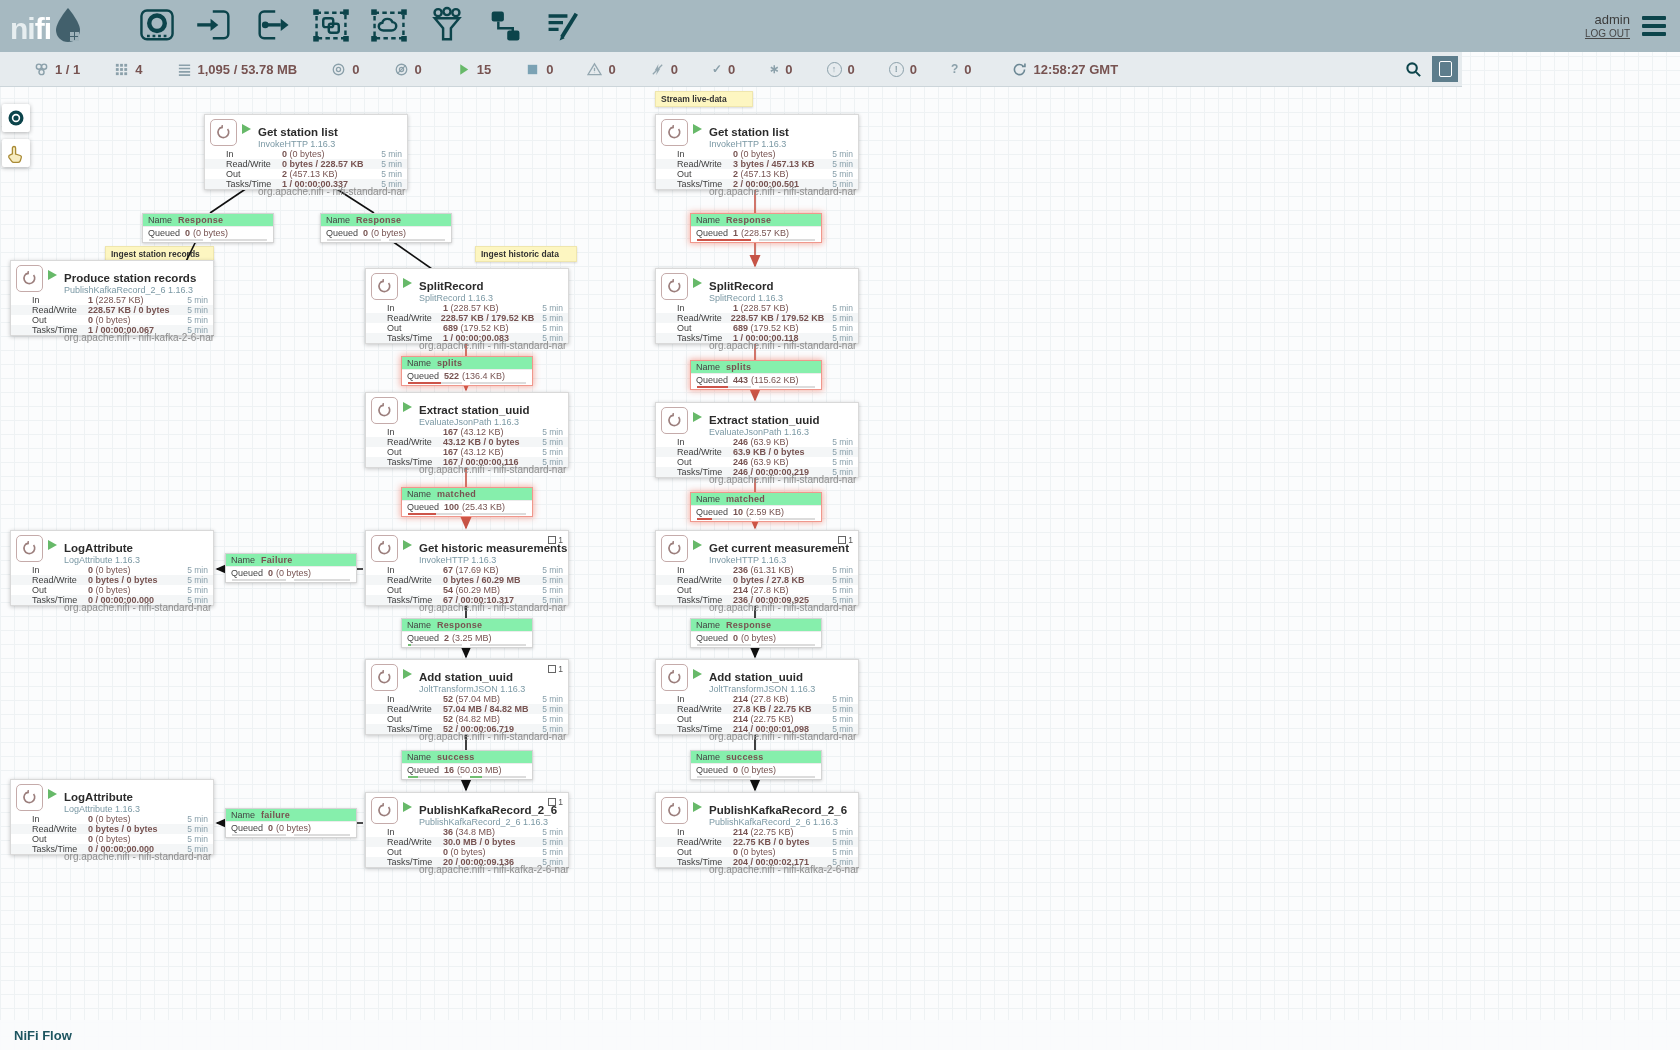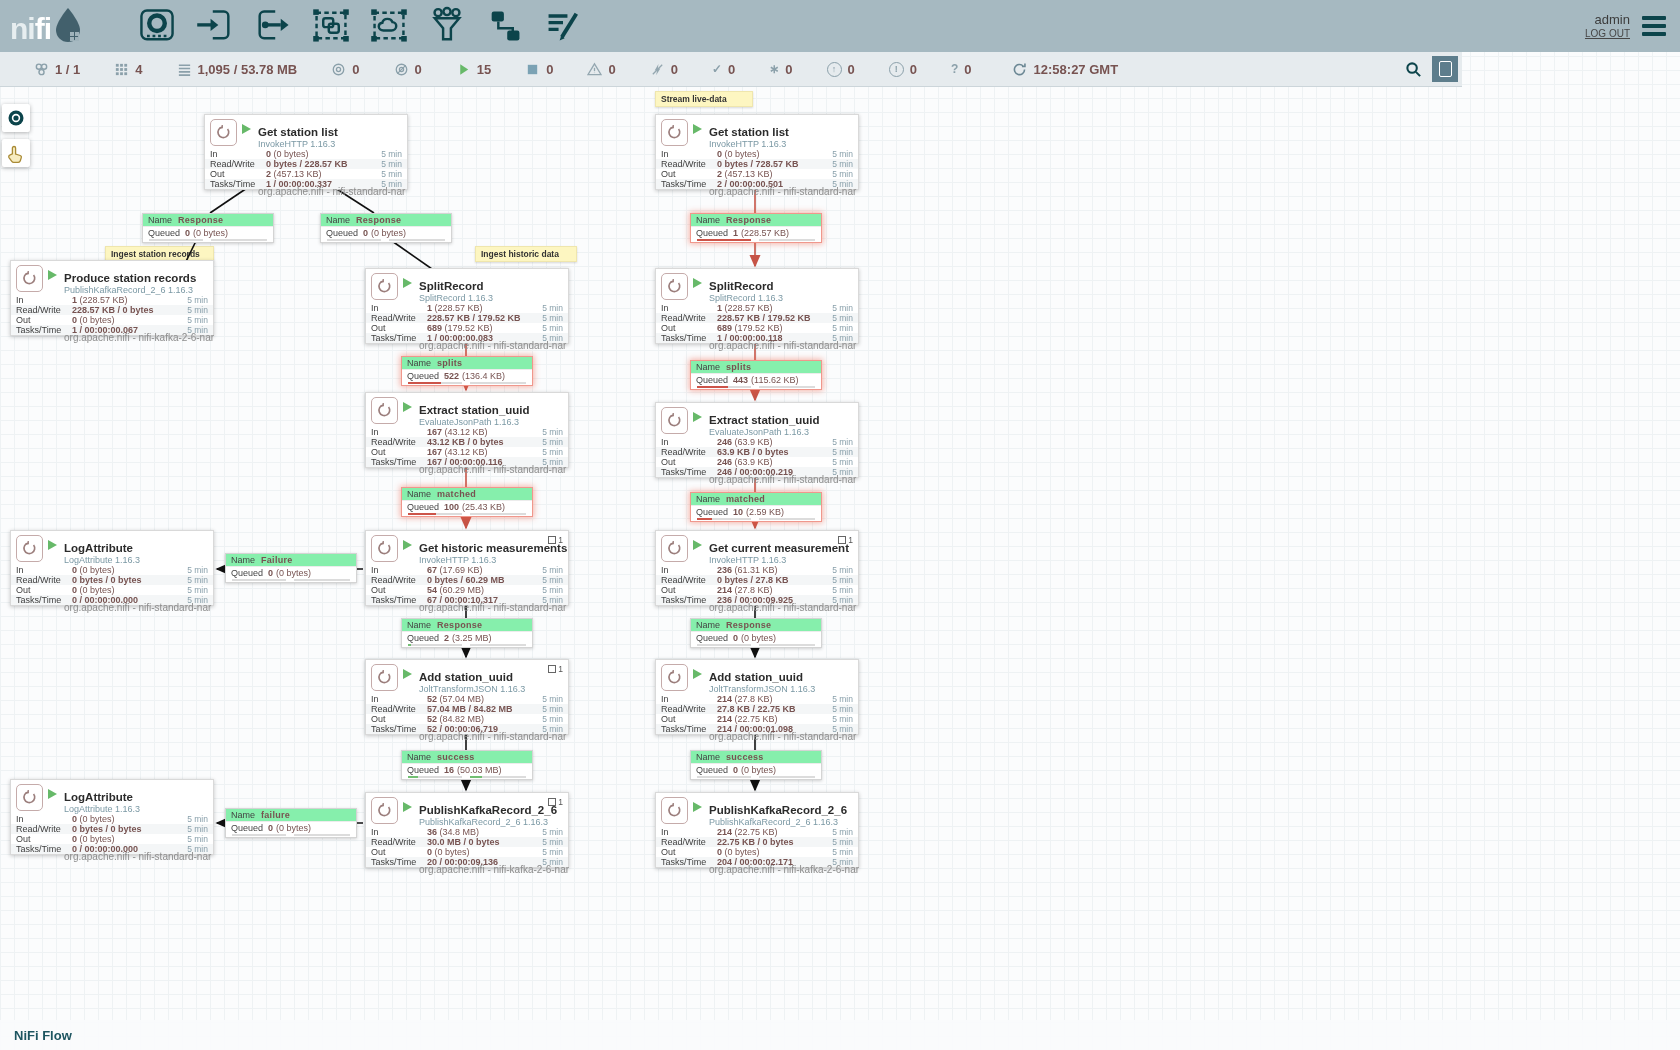--- a/index.html
+++ b/index.html
@@ -57,21 +57,21 @@
   .run-icon{position:absolute;left:37px;top:9px;width:0;height:0;
     border-left:9px solid #67b969;border-top:5.5px solid transparent;border-bottom:5.5px solid transparent;}
   .proc-titles{margin-left:53px;padding-top:11px;line-height:1.12;}
   .proc-name{font-size:11.5px;font-weight:bold;color:#2b2b2b;white-space:nowrap;}
   .proc-type{font-size:9px;color:#7a98a4;white-space:nowrap;}
   .proc-bundle{font-size:10px;color:#8d8d8d;white-space:nowrap;margin-top:37px;}
   .proc-badge{position:absolute;top:4px;right:5px;display:flex;align-items:center;font-size:8.5px;color:#555;}
   .proc-badge i{display:block;width:6px;height:6px;border:1.4px solid #666;margin-right:2px;}
   .stat-row{display:flex;align-items:center;height:10px;font-size:9px;padding:0 5px;}
   .stat-row:nth-child(odd){background:#f4f6f7;}
-  .stat-label{width:56px;color:#404040;}
+  .stat-label{width:56px;color:#404040;margin-left:16px;}
   .stat-value{flex:1;color:#775351;white-space:nowrap;}
   .stat-value b{font-weight:bold;}
   .stat-value .vp{font-weight:normal;}
   .stat-window{width:30px;text-align:right;color:#89a0ab;font-size:8.5px;}
   
   .conn{position:absolute;width:130px;height:28px;background:#fff;border:1px solid #d4d4d4;
     z-index:3;font-size:9px;box-shadow:0 1px 3px rgba(0,0,0,.18);}
   .conn.backpressure{border:1px solid #f0978c;box-shadow:0 0 6px 1px rgba(238,92,66,.45);}
   .conn .rw1{height:12px;background:#86efac;border-bottom:1px solid #ececec;display:flex;
     align-items:center;padding:0 5px;}
@@ -481,21 +481,21 @@
         <div class="proc-bundle">org.apache.nifi - nifi-standard-nar</div>
       </div>
     </div>
     <div class="stat-row">
       <span class="stat-label">In</span>
       <span class="stat-value"><b>0</b><span class="vp"> (0 bytes)</span></span>
       <span class="stat-window">5 min</span>
     </div>
     <div class="stat-row">
       <span class="stat-label">Read/Write</span>
-      <span class="stat-value"><b>0 bytes / 728.57 KB</b></span>
+      <span class="stat-value"><b>3 bytes / 457.13 KB</b></span>
       <span class="stat-window">5 min</span>
     </div>
     <div class="stat-row">
       <span class="stat-label">Out</span>
       <span class="stat-value"><b>2</b><span class="vp"> (457.13 KB)</span></span>
       <span class="stat-window">5 min</span>
     </div>
     <div class="stat-row">
       <span class="stat-label">Tasks/Time</span>
       <span class="stat-value"><b>2 / 00:00:00.501</b></span>

